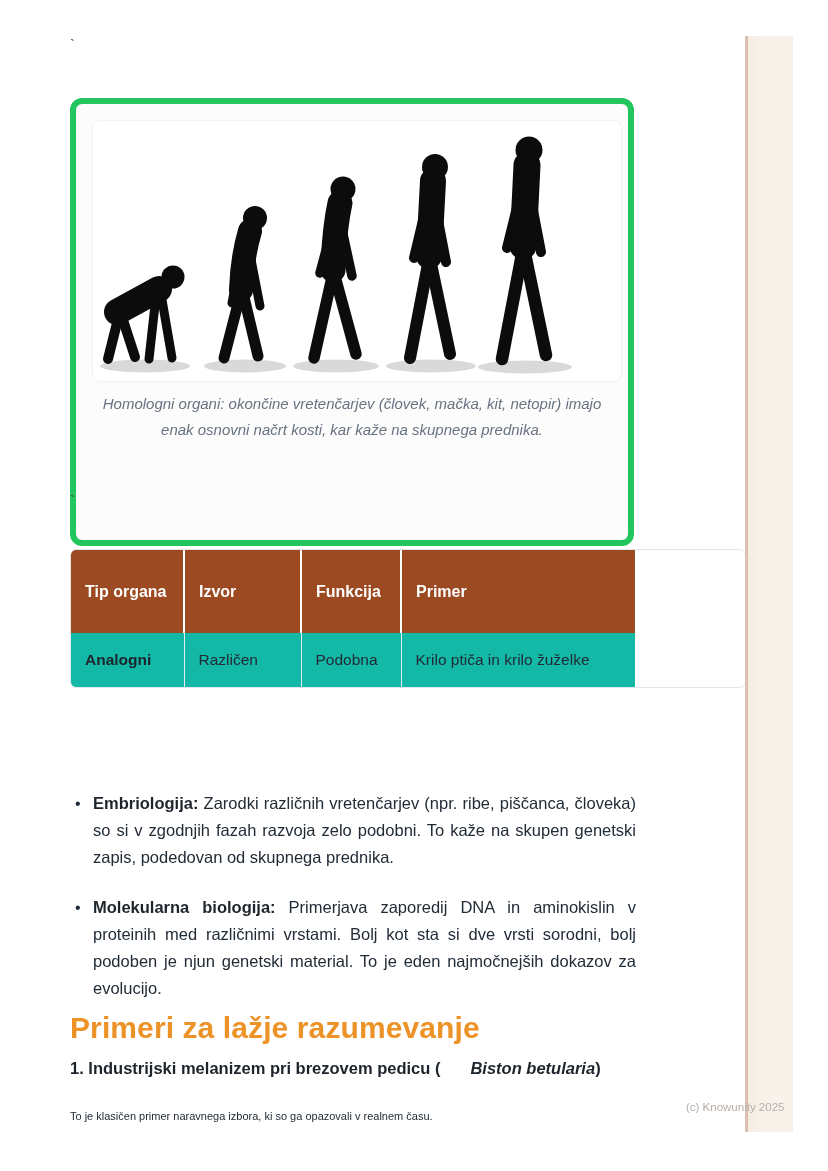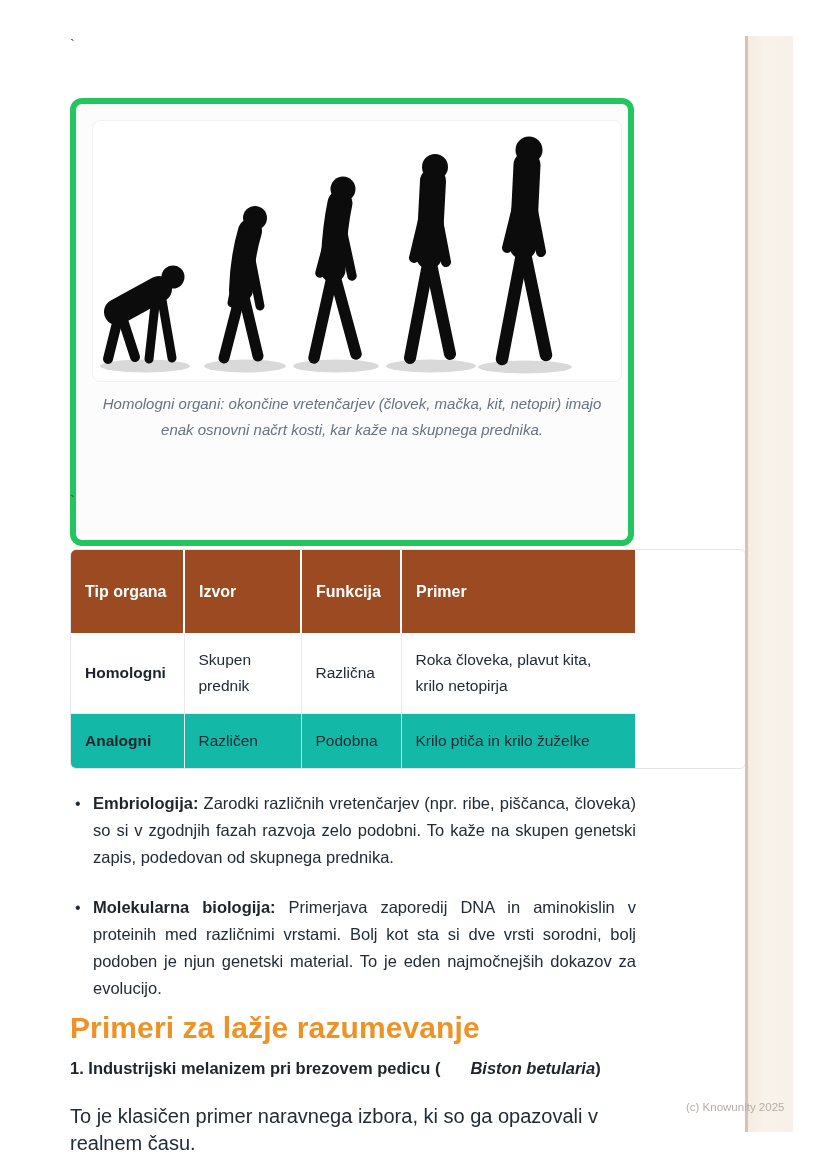--- a/index.html
+++ b/index.html
@@ -128,21 +128,21 @@
     font-size: 16.5px;
     font-weight: 700;
     color: #1d242c;
   }
   .subheading .latin { font-style: italic; padding-left: 30px; }
   .paragraph {
     position: absolute;
     left: 70px;
     top: 1103px;
     width: 566px;
-    font-size: 20px;
+    font-size: 11px;
     line-height: 27px;
     color: #222c37;
   }
 </style>
 </head>
 <body>
 
 <span class="tick tick-1">`</span>
 
 <div class="figure-card">
@@ -217,26 +217,20 @@
       </colgroup>
     <thead>
       <tr>
         <th>Tip organa</th>
         <th>Izvor</th>
         <th>Funkcija</th>
         <th>Primer</th>
       </tr>
     </thead>
     <tbody>
-      <tr>
-        <td class="rowhead">Homologni</td>
-        <td>Skupen prednik</td>
-        <td>Različna</td>
-        <td>Roka človeka, plavut kita, krilo netopirja</td>
-      </tr>
       <tr class="alt">
         <td class="rowhead">Analogni</td>
         <td>Različen</td>
         <td>Podobna</td>
         <td>Krilo ptiča in krilo žuželke</td>
       </tr>
     </tbody>
   </table>
 </div>
 

